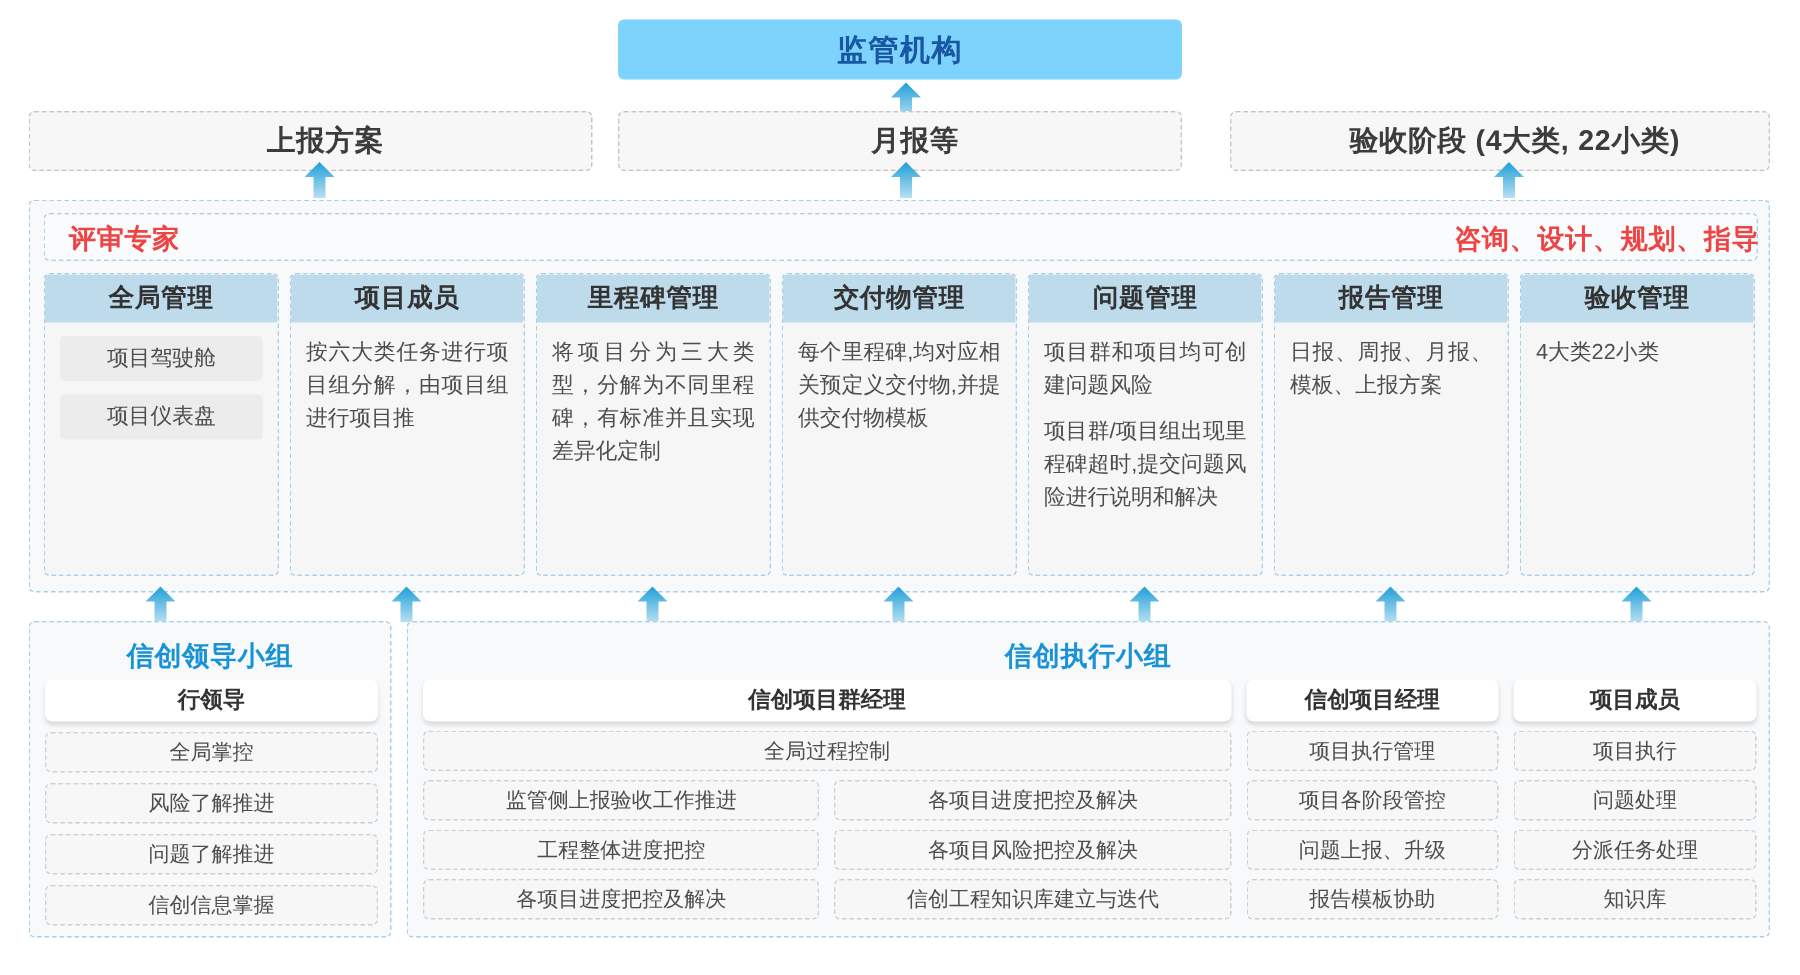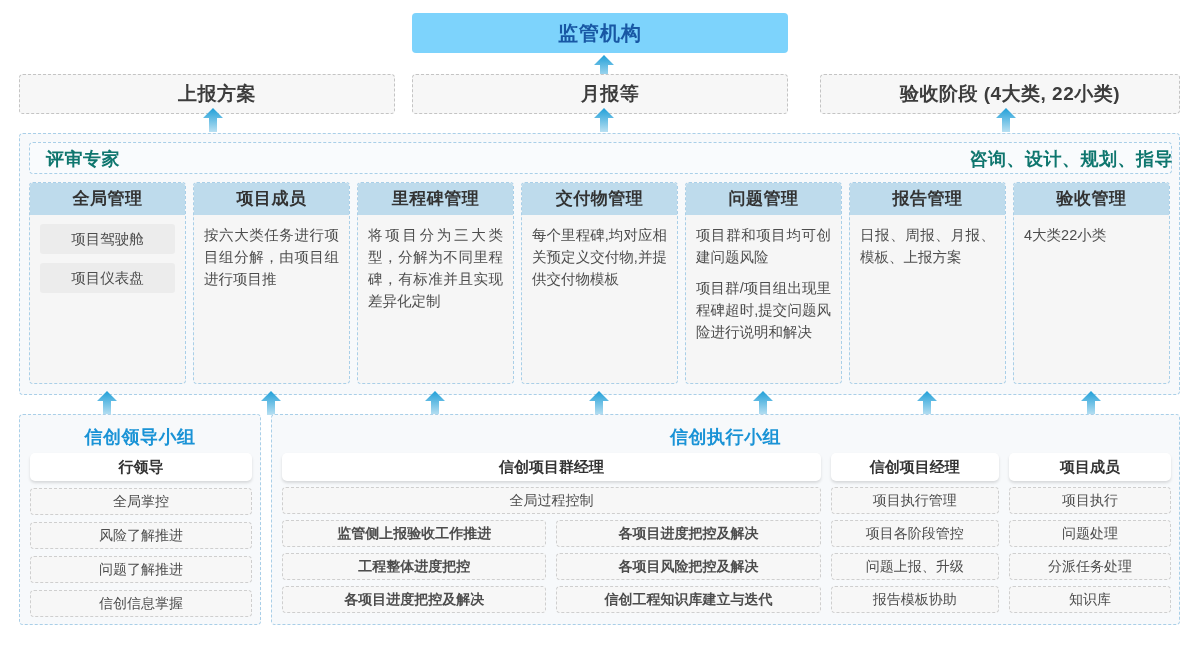--- a/index.html
+++ b/index.html
@@ -42,21 +42,21 @@
     position:absolute; left:19px; top:133px; width:1161px; height:262px;
     background:#f7f9fb; border:1px dashed #a9cfe8; border-radius:4px;
   }
   .mid-titles{
     position:absolute; left:9px; top:8px; width:1143px; height:32px;
     border:1px dashed #a9cfe8; border-radius:4px;
     background:#f9fbfd;
   }
   .mid-title{
     position:absolute; top:0; height:32px; line-height:32px;
-    color:#0f766e; font-size:18px; font-weight:bold; letter-spacing:0.5px;
+    color:#ef4444; font-size:18px; font-weight:bold; letter-spacing:0.5px;
   }
   .mt-left{ left:16px; }
   .mt-right{ left:0; width:1143px; text-align:right; }
 
   .col{
     position:absolute; top:48px; height:202px;
     border:1px dashed #a9cfe8; border-radius:4px;
     background:#f6f6f6; overflow:hidden;
   }
   .col-head{
@@ -102,21 +102,21 @@
 
   .lead-inner{ position:absolute; left:10px; top:38px; width:222px; }
   .lead-inner .task{ margin-top:7px; }
 
   .exec-cols{
     position:absolute; left:10px; top:38px; width:889px;
     display:flex; gap:10px; align-items:center;
   }
   .exec-pm{ width:545px; }
   .exec-pm .sub-row{ display:flex; gap:10px; }
-  .exec-pm .sub-row > div{ flex:1;font-weight:bold; }
+  .exec-pm .sub-row > div{ flex:1; }
   .exec-mgr{ width:170px; }
   .exec-mem{ width:164px; }
 </style>
 </head>
 <body>
 
 <div class="page">
 
   <div class="top-box">监管机构</div>
 

